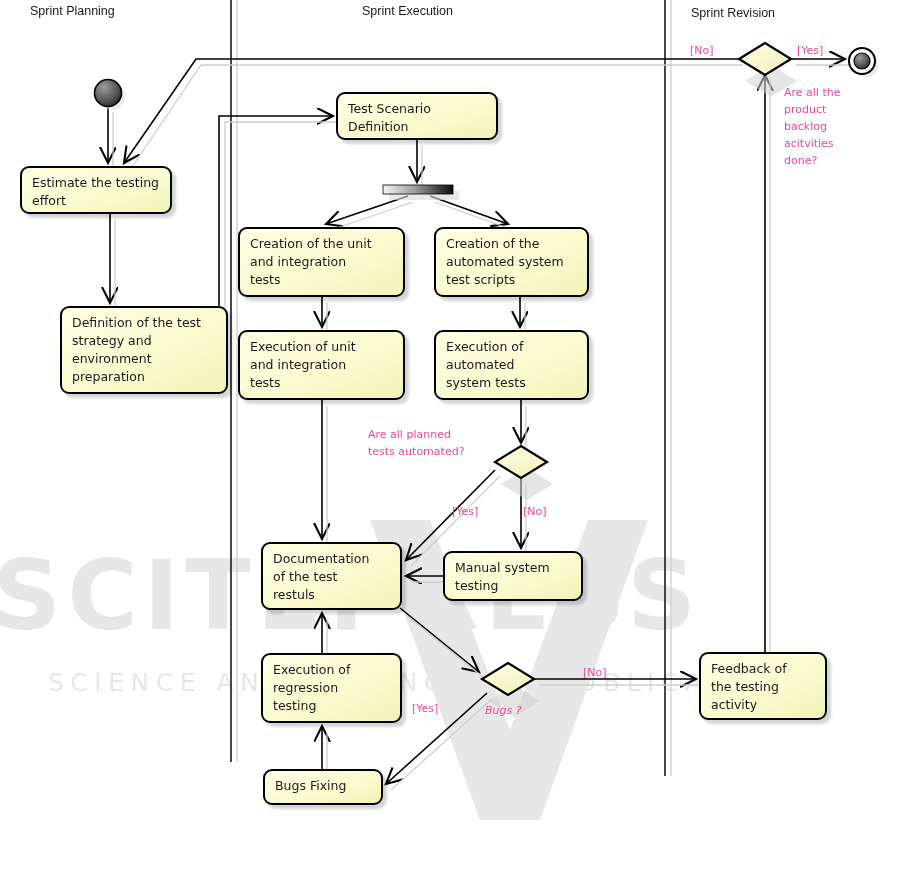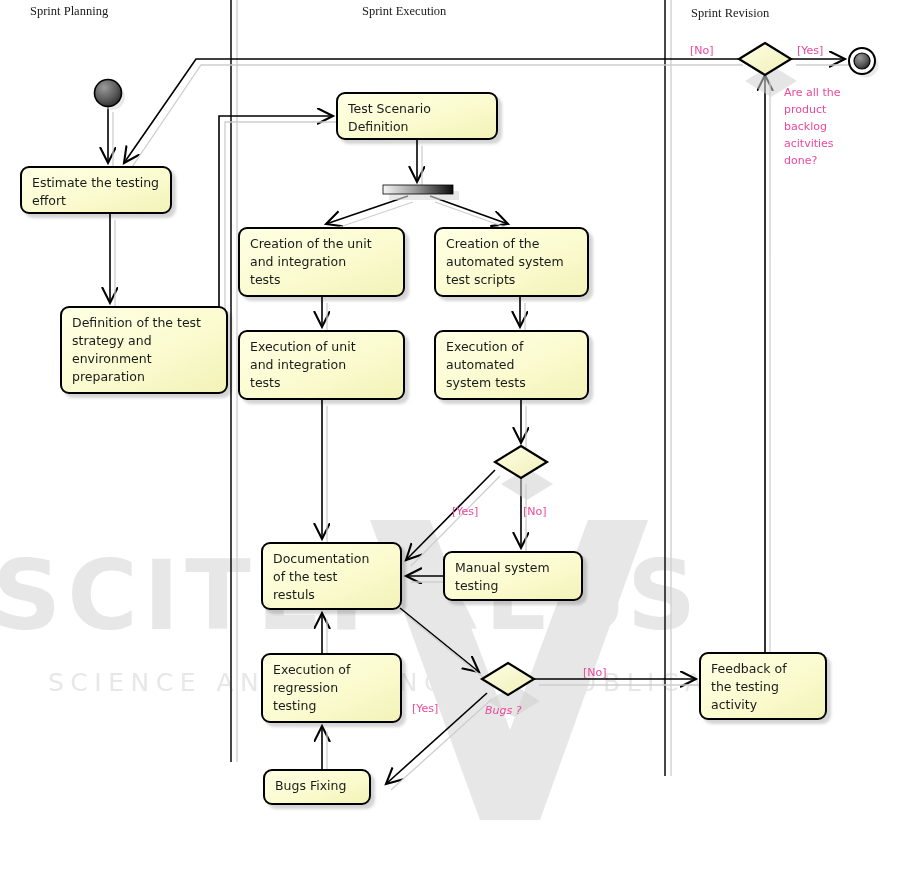--- a/index.html
+++ b/index.html
@@ -19,21 +19,21 @@
     overflow: hidden;
   }
   #svg-layer {
     position: absolute;
     left: 0; top: 0;
     width: 901px;
     height: 876px;
   }
   .lane-label {
     position: absolute;
-    font-family: Liberation Serif, serif;
+    font-family: Liberation Sans, sans-serif;
     font-size: 12.5px;
     color: #1a1a1a;
     white-space: nowrap;
   }
   .act-node {
     position: absolute;
     box-sizing: border-box;
     border: 2px solid #000000;
     border-radius: 9px;
     background: linear-gradient(to bottom right, #ffffe4 0%, #fbfbd0 55%, #f2f2b8 100%);
@@ -258,36 +258,38 @@
 testing</div>
 
   <div class="act-node" style="left:261px; top:542px; width:141px; height:68px;">Documentation
 of the test
 restuls</div>
 
   <div class="act-node" style="left:261px; top:653px; width:141px; height:70px;">Execution of
 regression
 testing</div>
 
-  <div class="act-node" style="left:263px; top:769px; width:108px; height:36px;">Bugs Fixing</div>
+  <div class="act-node" style="left:263px; top:769px; width:120px; height:36px;">Bugs Fixing</div>
 
   <div class="act-node" style="left:699px; top:652px; width:128px; height:68px;">Feedback of
 the testing
 activity</div>
 
   <div class="edge-label" style="left:690px; top:42px;">[No]</div>
 
   <div class="edge-label" style="left:797px; top:42px;">[Yes]</div>
 
   <div class="edge-label" style="left:784px; top:84px;">Are all the
 product
 backlog
 acitvities
 done?</div>
 
+  <div class="edge-label" style="left:368px; top:426px;">Are all planned
+tests automated?</div>
 
   <div class="edge-label" style="left:452px; top:503px;">[Yes]</div>
 
   <div class="edge-label" style="left:523px; top:503px;">[No]</div>
 
   <div class="edge-label" style="left:583px; top:664px;">[No]</div>
 
   <div class="edge-label" style="left:412px; top:700px;">[Yes]</div>
 
   <div class="edge-label" style="left:485px; top:702px;font-style:italic;">Bugs ?</div>

